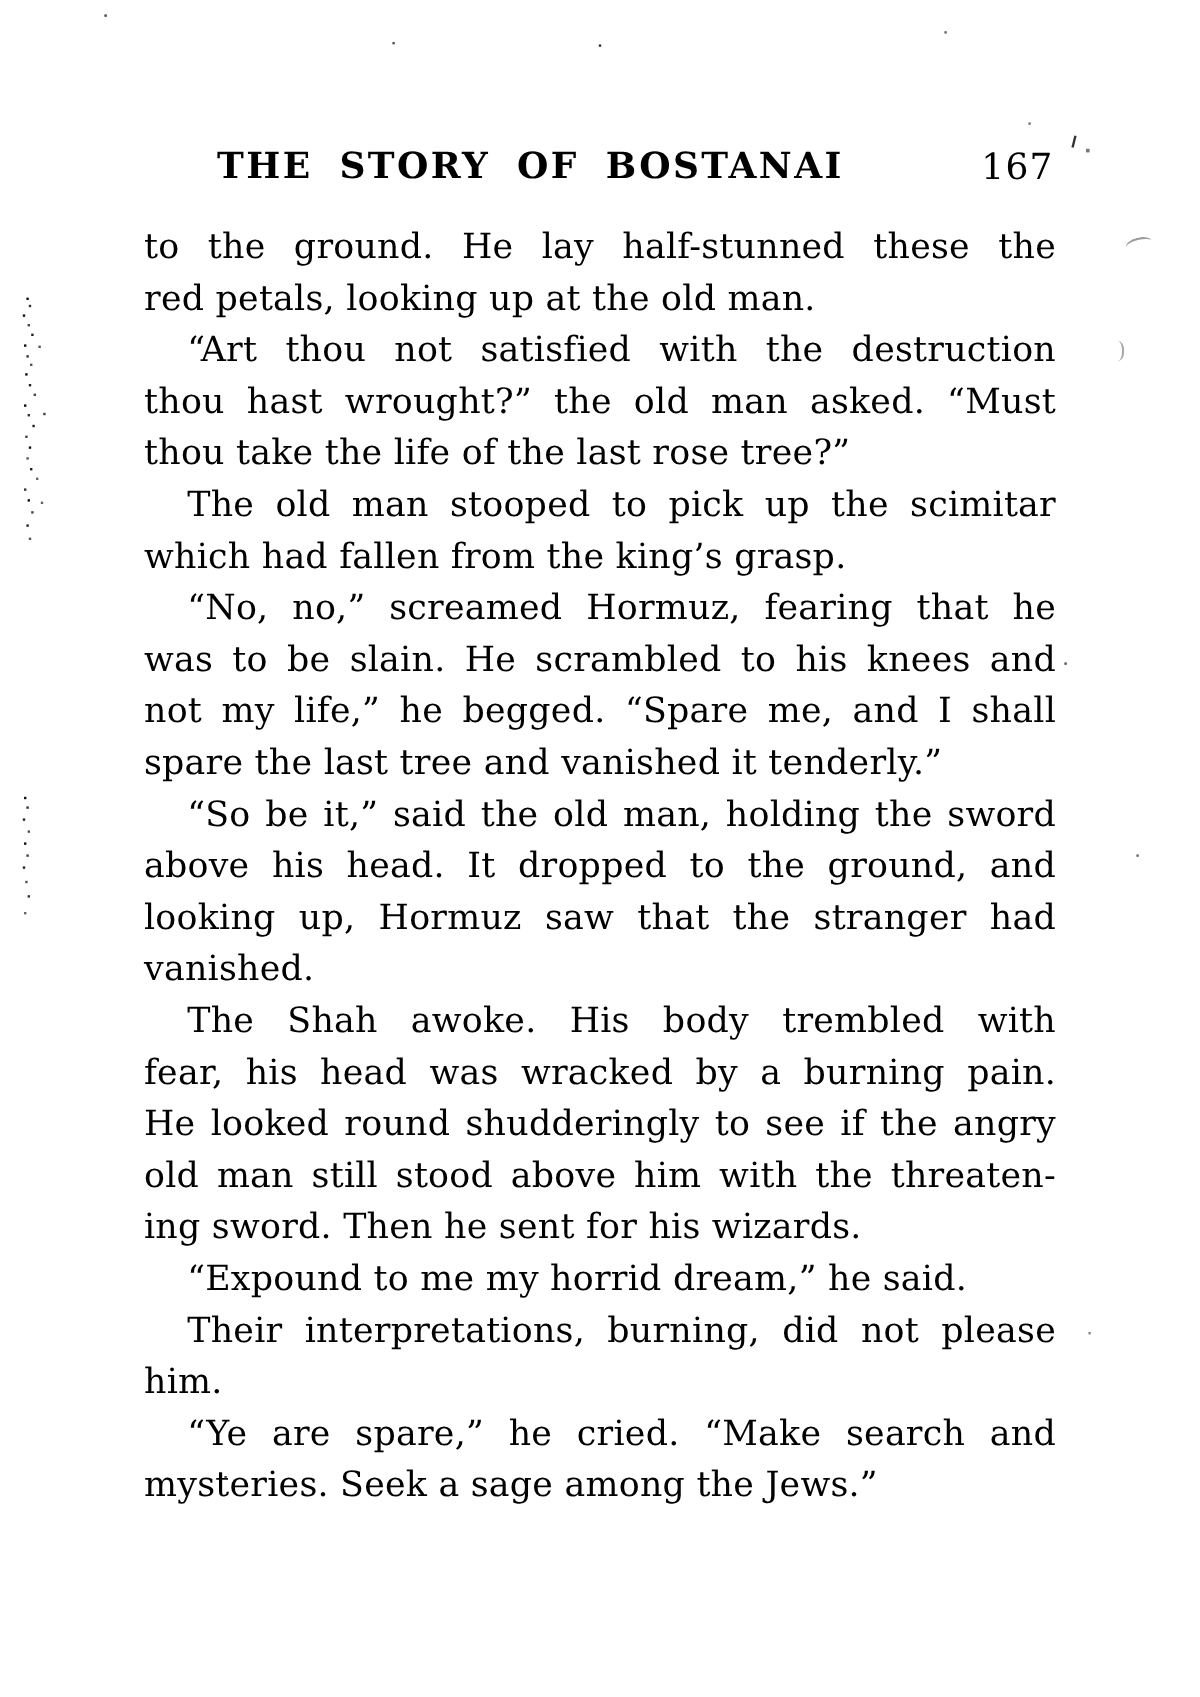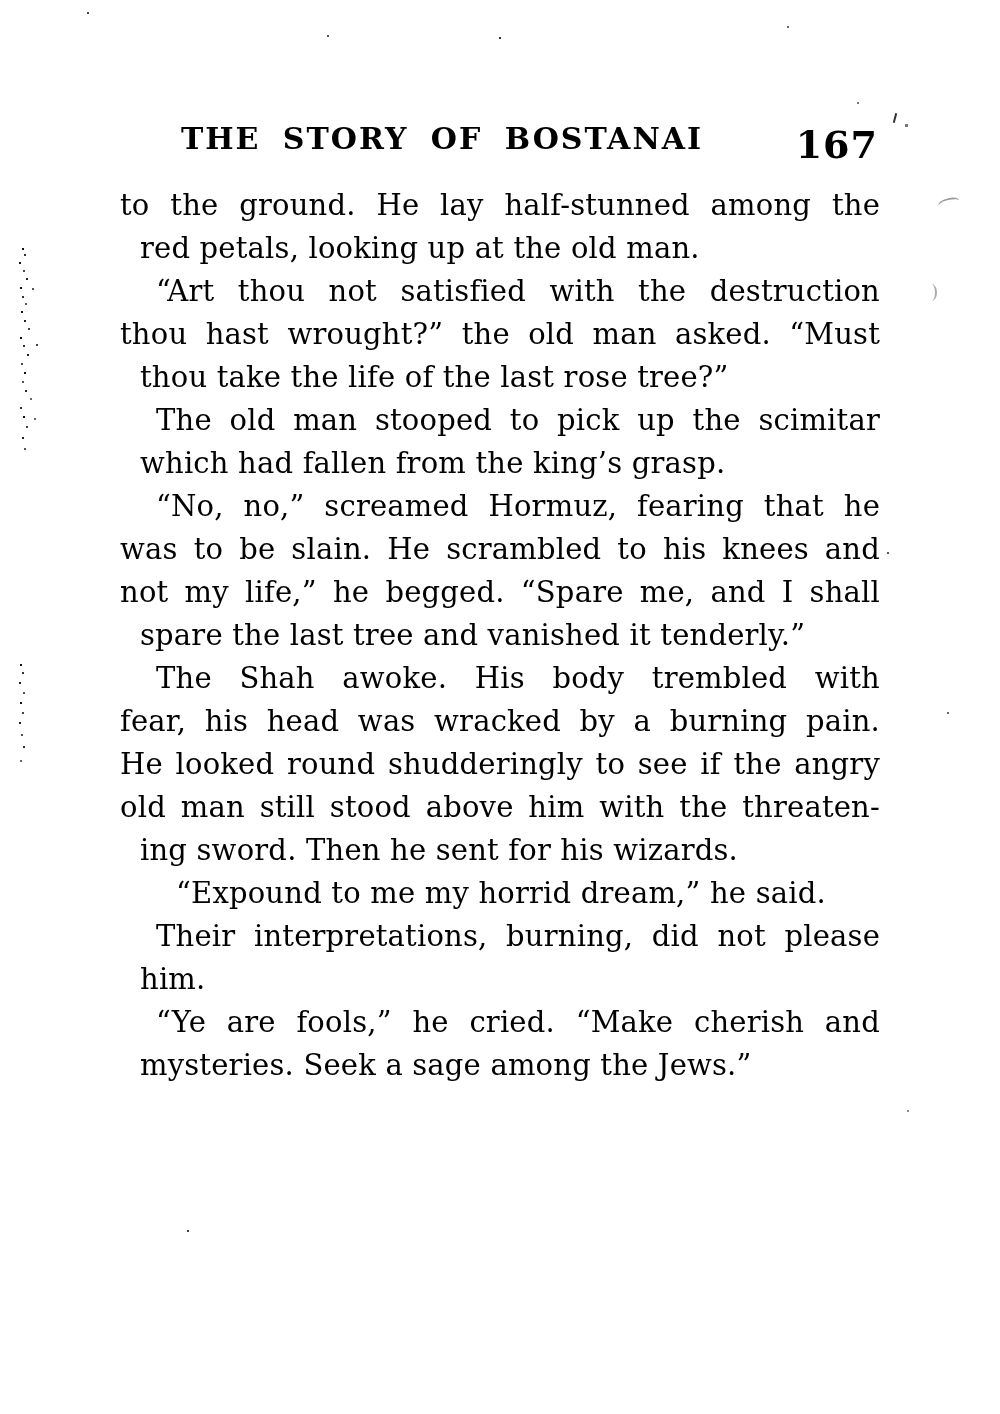--- a/index.html
+++ b/index.html
@@ -22,42 +22,41 @@
     position: absolute; left: 0; right: 118px;
     text-align: center;
     font-weight: bold;
     font-size: 30px;
     letter-spacing: 2px;
     word-spacing: 10px;
     white-space: nowrap;
   }
   .page-number {
     position: absolute; right: 4px; top: 1px;
-    font-weight: bold;
-    font-size: 38px;
+    font-weight: normal;
+    font-size: 30px;
     letter-spacing: 1px;
   }
   .body-text {
     position: absolute;
     left: 120px; top: 184px; width: 760px;
     font-size: 29px;
     line-height: 43px;
     letter-spacing: 0.2px;
   }
   .para { margin: 0; }
   .line {
     text-align: justify;
     text-align-last: justify;
     height: 43px;
     overflow: visible;
   }
   .line.last {
     text-align: left;
     text-align-last: left;
-    margin-left: 20px;
   }
   .line.indent { text-indent: 36px; }
 
   
   .noise { position: absolute; background: #111; }
   .noise-band-1 {
     left: 22px; top: 248px; width: 2px; height: 2px;
     box-shadow:
       2px 6px 0 #333, -3px 14px 0 #111, 1px 22px 0 #444, 4px 30px 0 #222,
       -2px 39px 0 #111, 0 48px 0 #333, 3px 55px 0 #555, -1px 63px 0 #111,
@@ -108,54 +107,60 @@
 
 <div class="page">
 
   <div class="running-header">
     <div class="header-title">THE STORY OF BOSTANAI</div>
     <div class="page-number">167</div>
   </div>
 
   <div class="body-text">
       <div class="para">
-        <div class="line">to the ground.  He lay half-stunned among the</div>
+        <div class="line">to the ground.  He lay half-stunned these the</div>
         <div class="line last">red petals, looking up at the old man.</div>
       </div>
       <div class="para">
         <div class="line indent">“Art thou not satisfied with the destruction</div>
         <div class="line">thou hast wrought?” the old man asked.  “Must</div>
         <div class="line last">thou take the life of the last rose tree?”</div>
       </div>
       <div class="para">
         <div class="line indent">The old man stooped to pick up the scimitar</div>
         <div class="line last">which had fallen from the king’s grasp.</div>
       </div>
       <div class="para">
         <div class="line indent">“No, no,” screamed Hormuz, fearing that he</div>
         <div class="line">was to be slain.  He scrambled to his knees and</div>
         <div class="line">not my life,” he begged.  “Spare me, and I shall</div>
         <div class="line last">spare the last tree and vanished it tenderly.”</div>
       </div>
       <div class="para">
+        <div class="line indent">“So be it,” said the old man, holding the sword</div>
+        <div class="line">above his head.  It dropped to the ground, and</div>
+        <div class="line">looking up, Hormuz saw that the stranger had</div>
+        <div class="line last">vanished.</div>
+      </div>
+      <div class="para">
         <div class="line indent">The Shah awoke.  His body trembled with</div>
         <div class="line">fear, his head was wracked by a burning pain.</div>
         <div class="line">He looked round shudderingly to see if the angry</div>
         <div class="line">old man still stood above him with the threaten-</div>
         <div class="line last">ing sword.  Then he sent for his wizards.</div>
       </div>
       <div class="para">
         <div class="line last indent">“Expound to me my horrid dream,” he said.</div>
       </div>
       <div class="para">
         <div class="line indent">Their interpretations, burning, did not please</div>
         <div class="line last">him.</div>
       </div>
       <div class="para">
-        <div class="line indent">“Ye are fools,” he cried.  “Make cherish and</div>
+        <div class="line indent">“Ye are spare,” he cried.  “Make search and</div>
         <div class="line last">mysteries.  Seek a sage among the Jews.”</div>
       </div>
     </div>
 
   <div class="noise noise-band-1"></div>
   <div class="noise noise-band-2"></div>
   <div class="noise page-specks"></div>
   <div class="mark-after-pagenum"></div>
   <div class="mark-after-pagenum-2"></div>
   <div class="margin-curve-1"></div>

